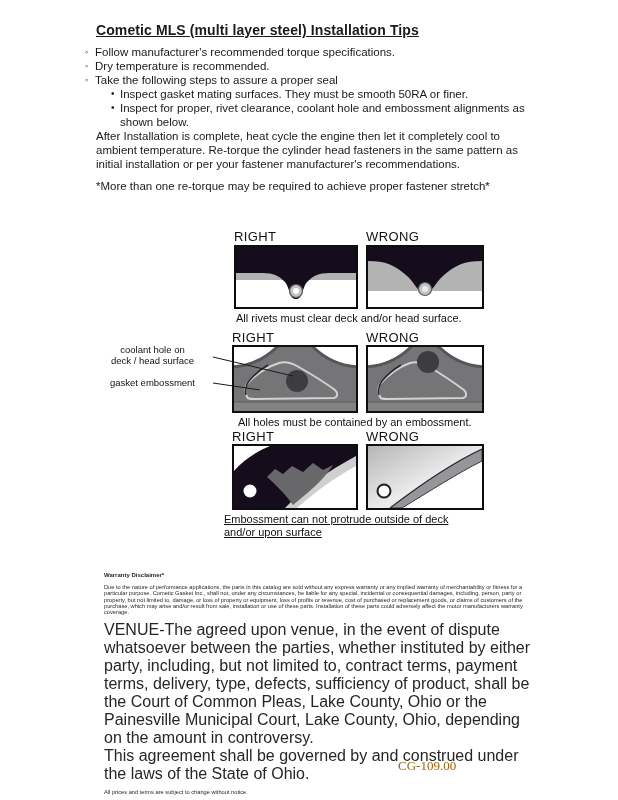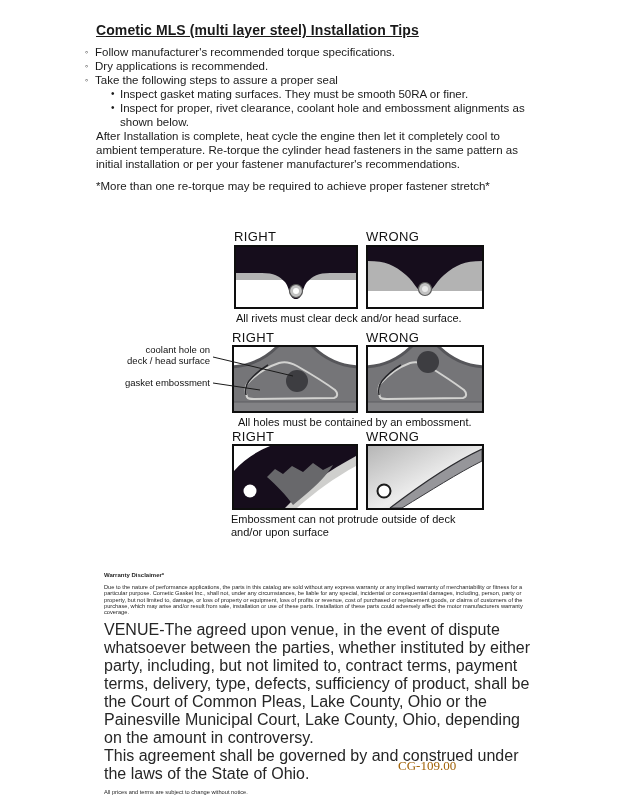--- a/index.html
+++ b/index.html
@@ -27,21 +27,21 @@
   .subbullet{margin-left:26px;}
   .subbullet .mark{width:9px;flex:0 0 9px;font-size:10px;line-height:13px;}
   .diesel-h{font-size:12.5px;font-weight:bold;margin:17px 0 7px 11px;}
   .para{font-size:11.5px;line-height:14px;margin:0 0 8px 11px;width:448px;}
   .note{margin-top:5px;}
   
   .dg-label{position:absolute;font-size:13px;letter-spacing:.4px;color:#111;}
   .panel{position:absolute;border:2px solid #0e0e0e;background:#fff;z-index:1;}
   .panel svg{display:block;width:100%;height:100%;}
   .caption{position:absolute;font-size:11px;line-height:13px;color:#111;}
-  .annot{position:absolute;font-size:9.5px;line-height:11px;text-align:right;color:#111;width:115px;}
+  .annot{position:absolute;font-size:9.5px;line-height:11px;text-align:center;color:#111;width:115px;}
   .overlay{position:absolute;left:0;top:0;width:618px;height:800px;pointer-events:none;z-index:5;}
   
   .disc{position:absolute;left:104px;top:572px;width:438px;color:#262626;}
   .disc-h{font-size:6px;font-weight:bold;margin-bottom:6px;}
   .disc p{font-size:5.7px;line-height:6.3px;margin-bottom:6px;}
   .footer-code{position:absolute;left:398px;top:758px;font-size:13px;color:#a16207;font-family:Liberation Serif, serif;}
 </style>
 </head>
 <body>
 
@@ -49,21 +49,21 @@
 
   <div class="text-col">
     <h1 class="title">Cometic MLS (multi layer steel) Installation Tips</h1>
 
     <div class="bullet">
       <span class="mark">◦</span>
       <span>Follow manufacturer's recommended torque specifications.</span>
     </div>
     <div class="bullet">
       <span class="mark">◦</span>
-      <span>Dry applications is recommended.</span>
+      <span>Dry temperature is recommended.</span>
     </div>
     <div class="bullet">
       <span class="mark">◦</span>
       <span>Take the following steps to assure a proper seal</span>
     </div>
     <div class="subbullet">
       <span class="mark">•</span>
       <span>Inspect gasket mating surfaces.  They must be smooth 50RA or finer.</span>
     </div>
     <div class="subbullet">
@@ -162,21 +162,21 @@
         </linearGradient>
       </defs>
       <rect x="0" y="0" width="114" height="62" fill="#ffffff"></rect>
       <path d="M114,1 C86,14 54,37 22,60 L17,62 L34,62 C62,45 90,27 114,15 Z" fill="#96969a" stroke="#39393d" stroke-width="1"></path>
       <path d="M0,0 L114,0 L114,3 C84,17 52,39 22,62 L0,62 Z" fill="url(#deckGrad)"></path>
       <path d="M114,3 C84,17 52,39 22,62" fill="none" stroke="#2b2b2f" stroke-width="1.2"></path>
       <circle cx="16" cy="45" r="6.5" fill="#ffffff" stroke="#1c1c1c" stroke-width="2"></circle>
     </svg>
   </div>
 
-  <div class="caption" style="left:231px;top:513px;width:270px;">
+  <div class="caption" style="left:224px;top:513px;width:270px;text-decoration:underline;">
     <div>Embossment can not protrude outside of deck</div>
     <div>and/or upon surface</div>
   </div>
 
   <svg class="overlay">
     <line x1="213" y1="357" x2="293" y2="376" stroke="#1a1a1a" stroke-width="1"></line>
     <line x1="213" y1="383" x2="260" y2="390" stroke="#1a1a1a" stroke-width="1"></line>
   </svg>
 
   <div class="disc">

